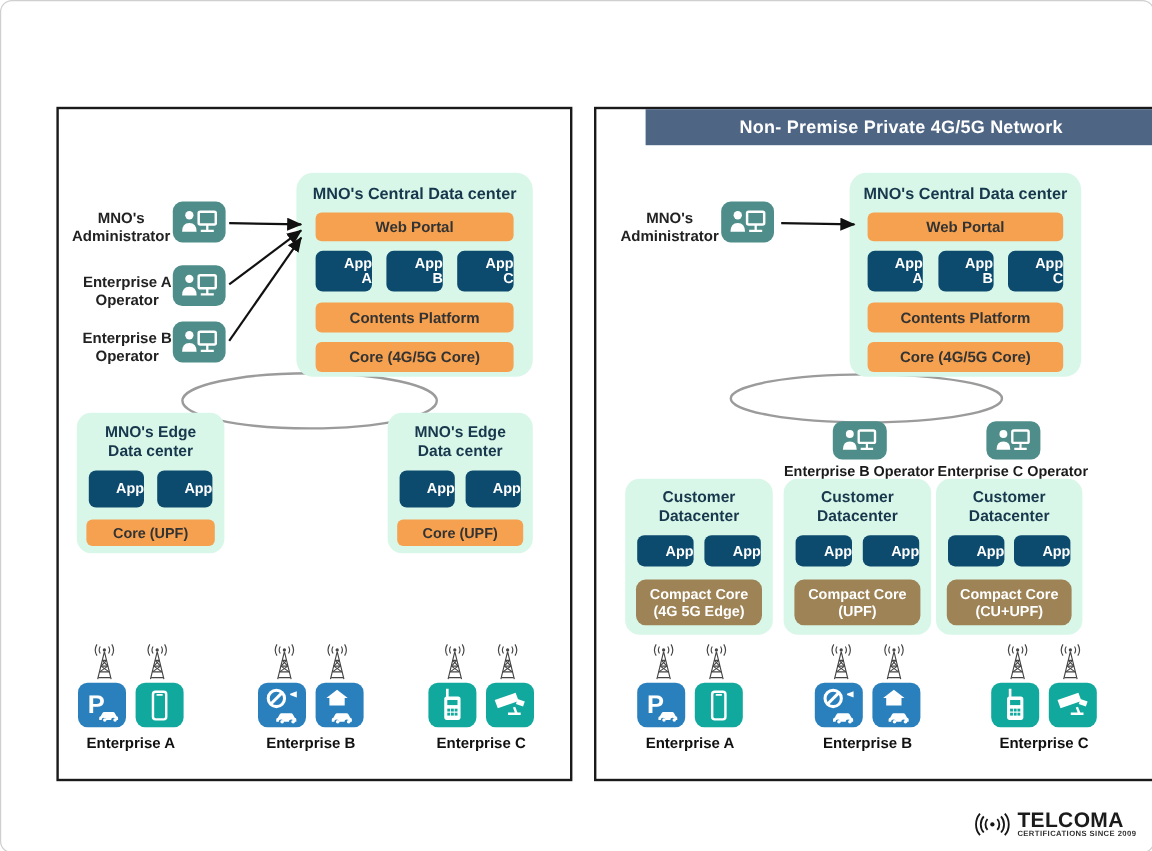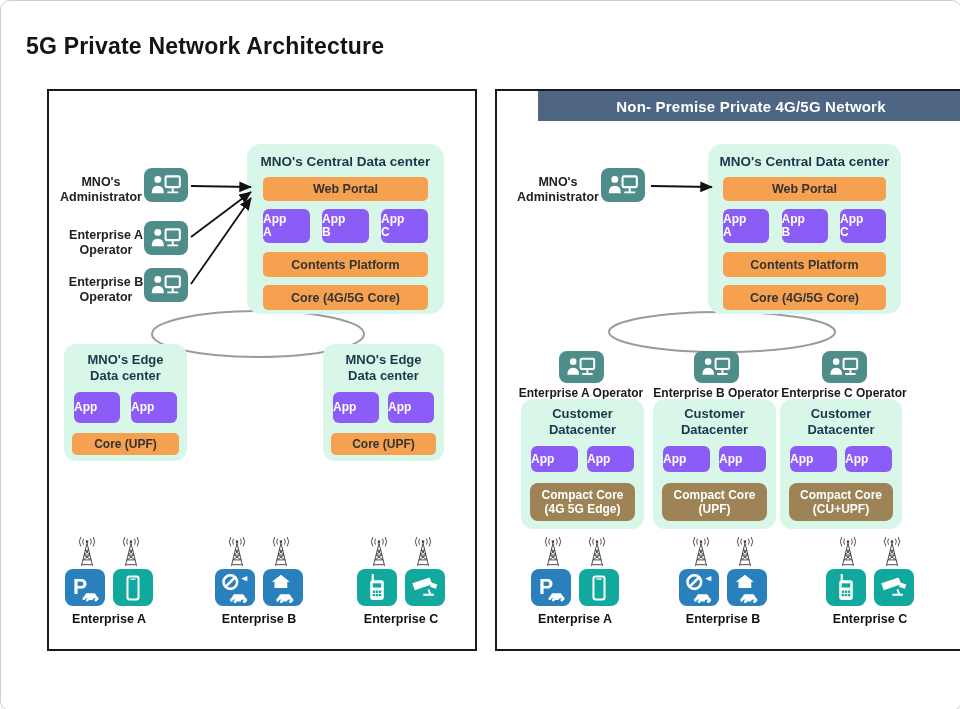--- a/index.html
+++ b/index.html
@@ -5,21 +5,21 @@
   html,body{margin:0;padding:0;background:#fff;}
   .page{position:relative;width:960px;height:709px;background:#fff;border:1px solid #cfcfcf;border-radius:10px;overflow:hidden;font-family:"Liberation Sans",sans-serif;}
   .main-title{position:absolute;left:25px;top:32px;font-size:23px;font-weight:700;color:#141414;letter-spacing:.2px;}
   .panel{position:absolute;top:88px;width:426px;height:558px;background:#fff;border:2px solid #1a1a1a;}
   .panel-left{left:46px;} .panel-right{left:494px;padding-left:41px;}
   .phead{height:30px;background:#4e6584;color:#fff;font-size:15px;font-weight:700;display:flex;align-items:center;justify-content:center;letter-spacing:.2px;}
   .ellipse-svg{position:absolute;z-index:0;}
   .mint{position:absolute;background:#d9f7e9;border-radius:14px;text-align:center;z-index:1;}
   .mint-title{font-size:13.5px;font-weight:700;color:#17384c;line-height:17px;}
   .obar{background:#f6a14f;border-radius:5px;font-size:12.5px;font-weight:700;color:#333;display:flex;align-items:center;justify-content:center;}
-  .appbox{background:#8b5cf6;border-radius:6px;color:#fff;font-size:12px;font-weight:700;line-height:13px;display:flex;flex-direction:column;align-items:flex-start;justify-content:center;}
+  .appbox{background:#0c4a6e;border-radius:6px;color:#fff;font-size:12px;font-weight:700;line-height:13px;display:flex;flex-direction:column;align-items:flex-end;justify-content:center;}
   .tanbox{background:#9d8355;border-radius:8px;color:#fff;font-size:12px;font-weight:700;line-height:14.5px;display:flex;flex-direction:column;align-items:center;justify-content:center;}
   .row{display:flex;justify-content:space-between;}
   .oplabel{position:absolute;text-align:center;font-size:12.5px;font-weight:600;color:#222;line-height:15px;width:82px;z-index:1;}
   .opicon{position:absolute;width:44px;height:34px;background:#4e8d89;border-radius:8px;display:flex;align-items:center;justify-content:center;z-index:1;}
   .opblock{position:absolute;display:flex;flex-direction:column;align-items:center;width:130px;z-index:1;}
   .opblock .opicon2{width:45px;height:32px;background:#4e8d89;border-radius:8px;display:flex;align-items:center;justify-content:center;}
   .opblock .oplabel2{margin-top:3px;font-size:12px;font-weight:700;color:#1a1a1a;white-space:nowrap;}
   .entgroup{position:absolute;display:flex;flex-direction:column;align-items:center;width:100px;z-index:1;}
   .ant-row{display:flex;gap:12px;}
   .tile-row{display:flex;gap:8px;margin-top:1px;}
@@ -99,21 +99,20 @@
     <g stroke="#161616" stroke-width="1.7" fill="none">
       <path d="M15.5,7 A7.5,7.5 0 0 0 15.5,17 M12,4.5 A11.5,11.5 0 0 0 12,19.5 M8.5,2 A15.5,15.5 0 0 0 8.5,22"></path>
       <path d="M24.5,7 A7.5,7.5 0 0 1 24.5,17 M28,4.5 A11.5,11.5 0 0 1 28,19.5 M31.5,2 A15.5,15.5 0 0 1 31.5,22"></path>
     </g>
   </symbol>
 </defs>
 </svg>
 
 <div class="page">
 
-  <div class="main-title">5G Private Network Architecture</div>
 
   <div class="panel panel-left">
 
     <svg class="ellipse-svg" style="left:100px;top:218px" width="218" height="50">
       <ellipse cx="109" cy="25" rx="106" ry="23" fill="none" stroke="#9b9b9b" stroke-width="2"></ellipse>
     </svg>
 
     <div class="oplabel" style="left:11px;top:84px">
       <span>MNO's</span><br>
       <span>Administrator</span>
@@ -286,28 +285,20 @@
         </div>
         <div class="appbox" style="width:46px;height:34px">
           <span>App</span>
             <span>C</span>
         </div>
       </div>
       <div class="obar" style="margin:9px 15px 0;height:25px">Contents Platform</div>
       <div class="obar" style="margin:8px 15px 0;height:25px">Core (4G/5G Core)</div>
     </div>
 
-    <div class="opblock" style="left:19px;top:260px">
-      <div class="opicon2">
-          <svg width="38" height="28">
-            <use href="#i-terminal"></use>
-          </svg>
-        </div>
-      <div class="oplabel2">Enterprise A Operator</div>
-    </div>
     <div class="opblock" style="left:282px;top:260px">
       <div class="opicon2">
           <svg width="38" height="28">
             <use href="#i-terminal"></use>
           </svg>
         </div>
       <div class="oplabel2">Enterprise C Operator</div>
     </div>
     <div class="opblock" style="left:154px;top:260px">
       <div class="opicon2">
@@ -436,14 +427,23 @@
       </marker>
     </defs>
     <g stroke="#111" stroke-width="1.8" fill="none" marker-end="url(#ah)">
       <path d="M190,185 L250,186"></path>
       <path d="M190,236 L250,191"></path>
       <path d="M190,283 L250,197"></path>
       <path d="M650,185 L711,186"></path>
     </g>
   </svg>
 
+  <div class="logo">
+    <svg width="36" height="22">
+        <use href="#i-radio"></use>
+      </svg>
+    <div>
+      <div class="logo-brand">TELCOMA</div>
+      <div class="logo-tag">CERTIFICATIONS SINCE 2009</div>
+    </div>
+  </div>
 
 </div>
 
 </body></html>

